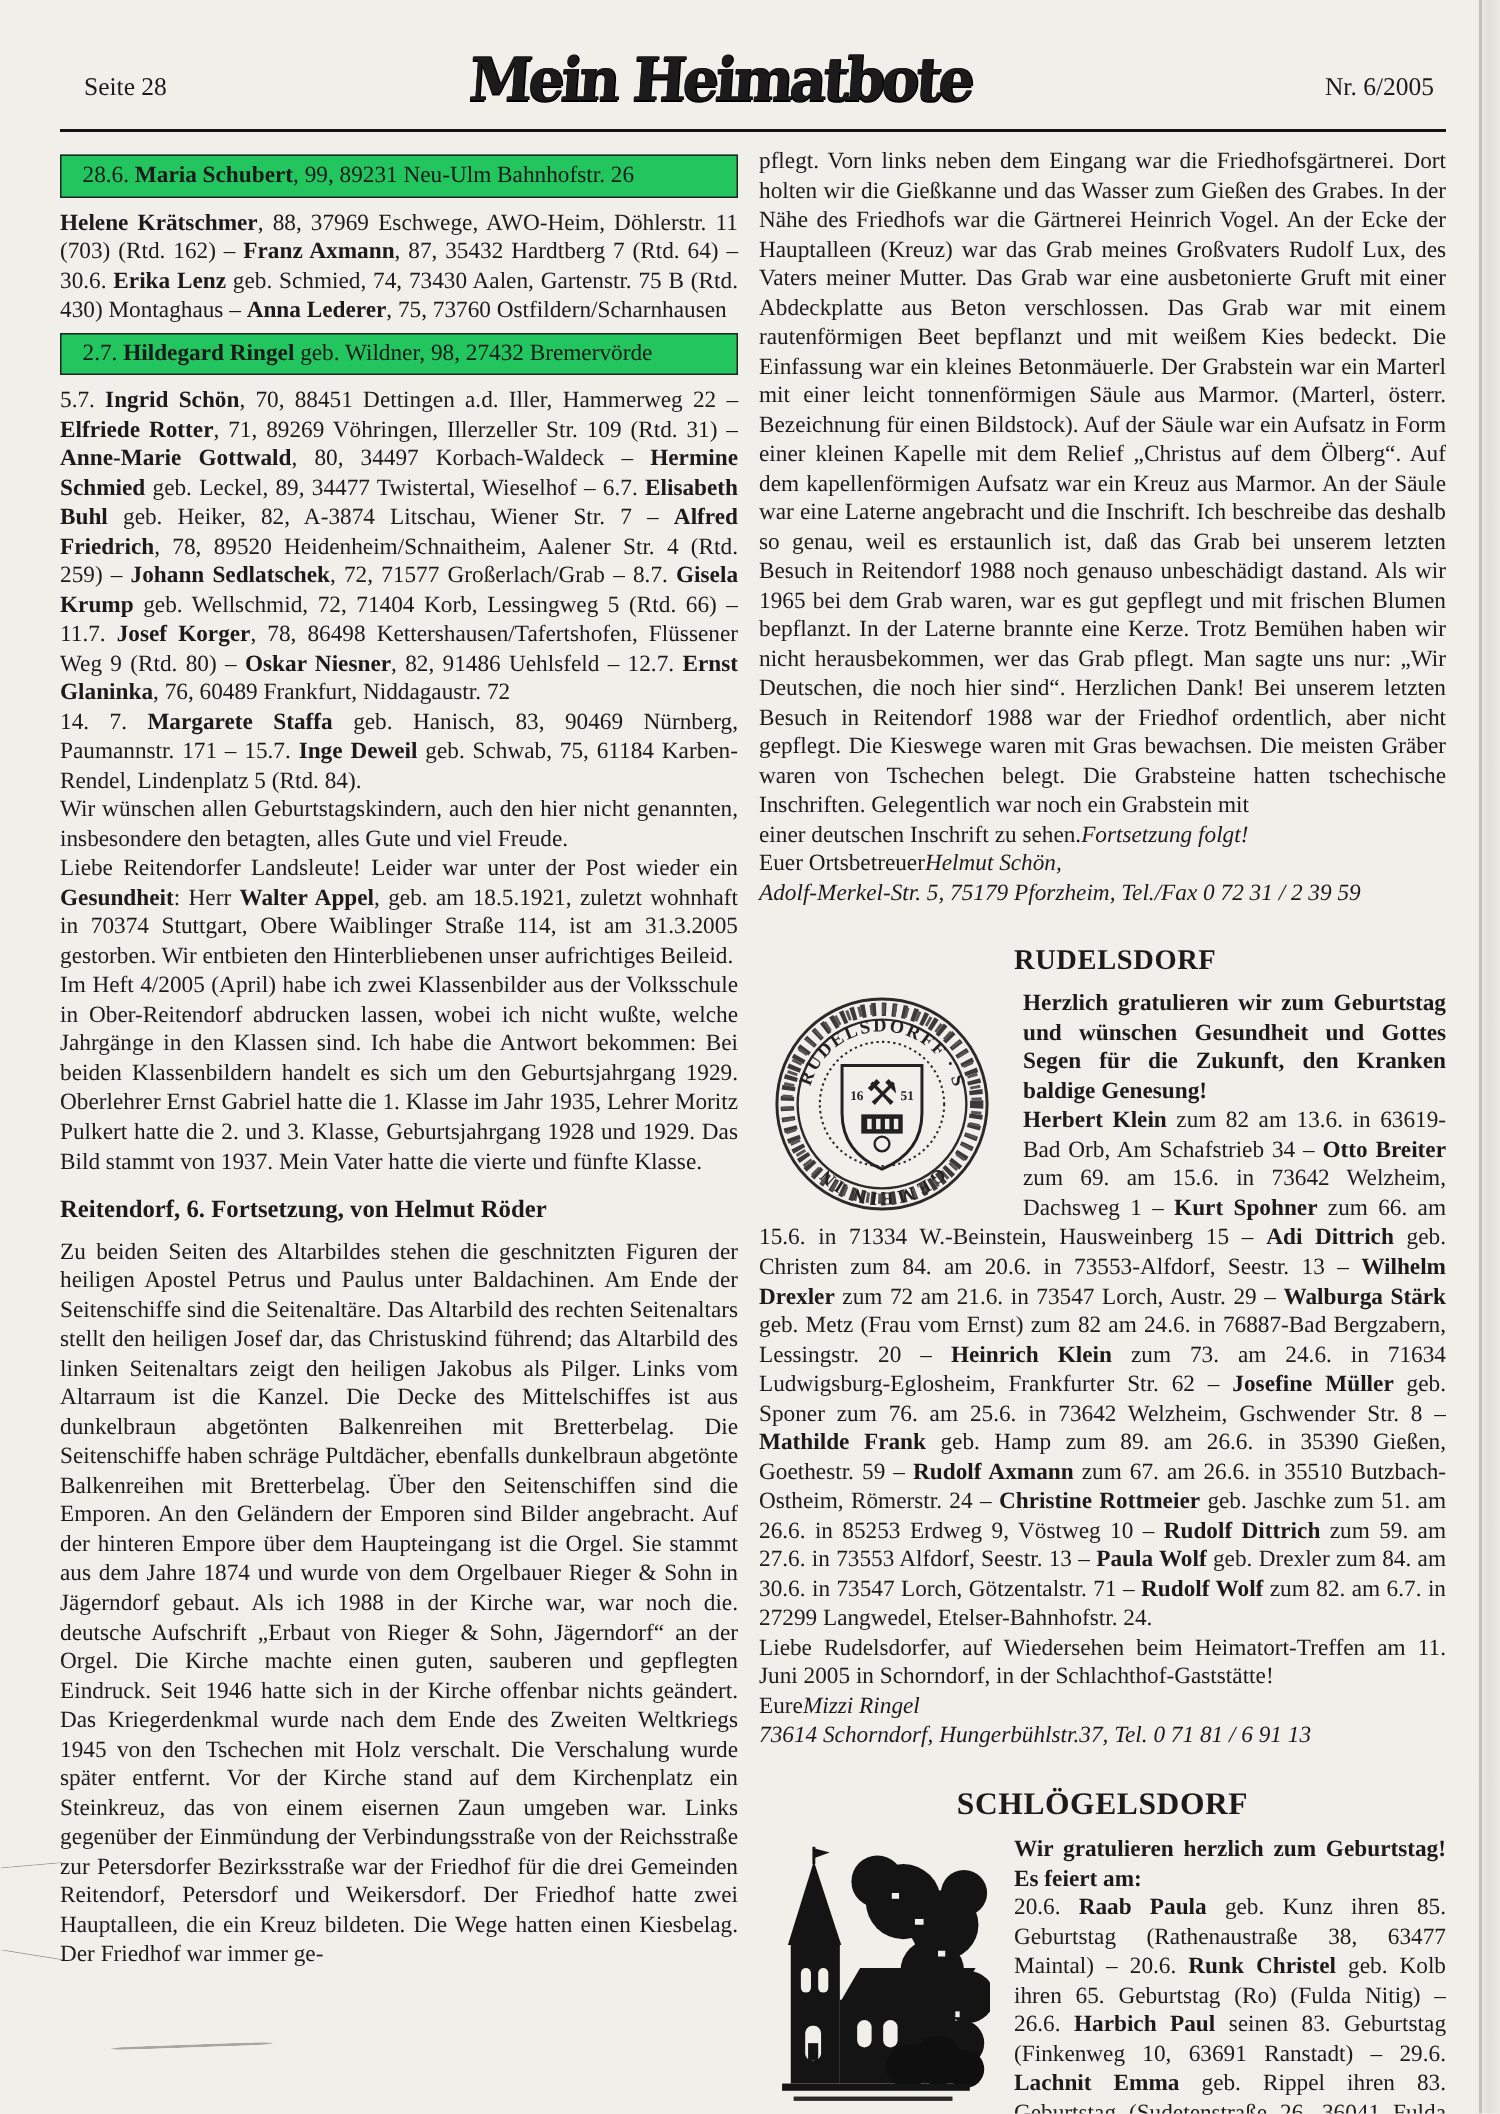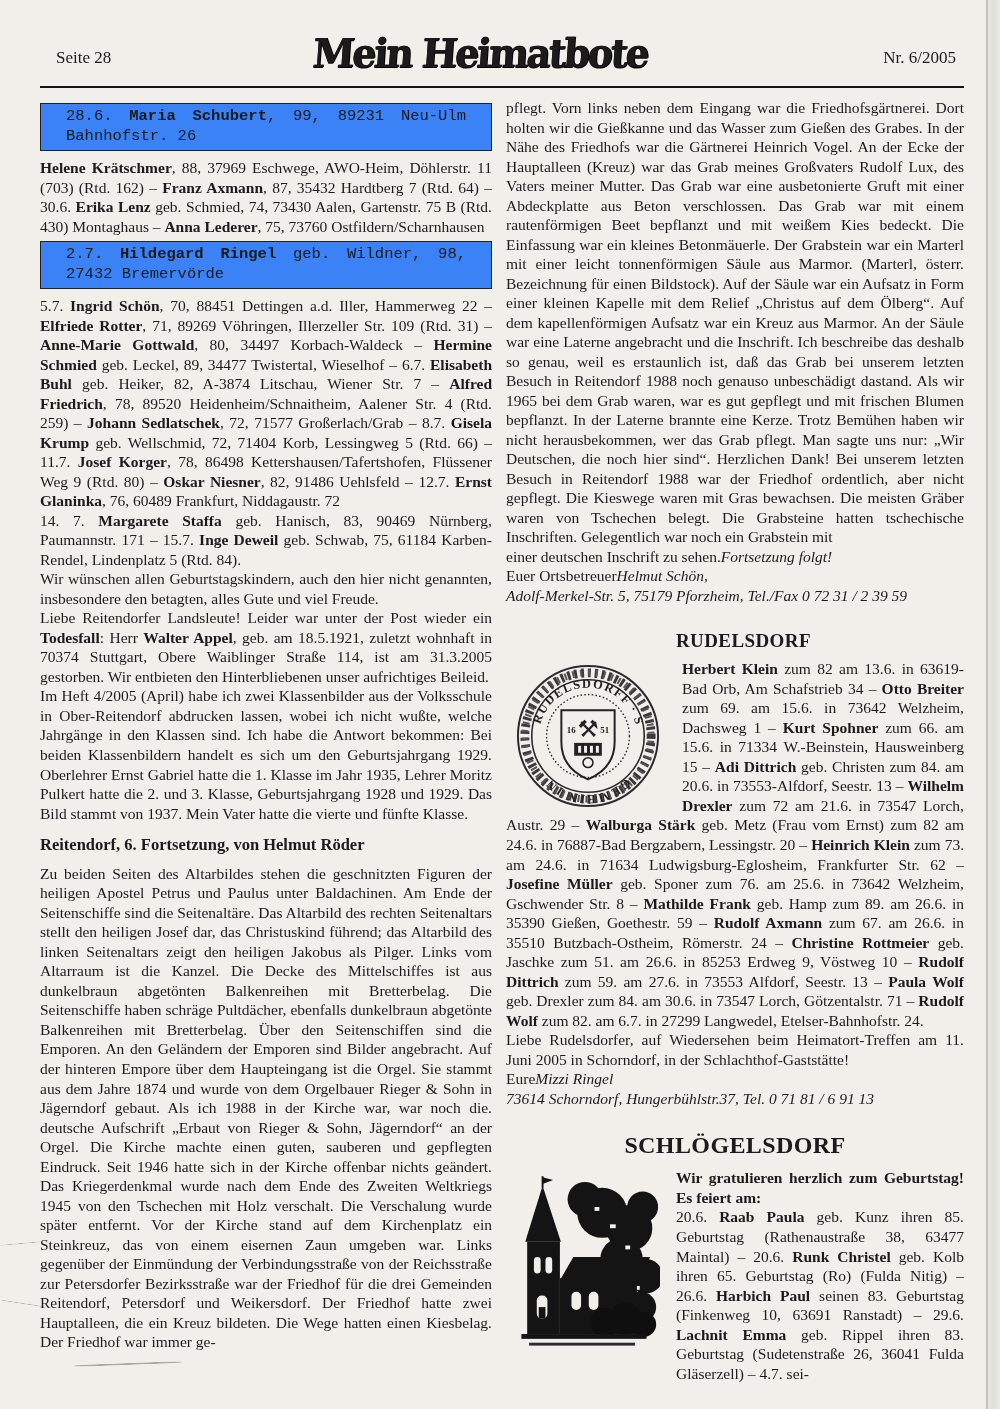--- a/index.html
+++ b/index.html
@@ -25,27 +25,27 @@
     font-family:"DejaVu Serif",serif;font-weight:bold;font-size:38px;letter-spacing:-2.5px;
     transform:skewX(-4deg) scaleY(1.05);
     text-shadow:1px 0 0 #000, 0 1px 0 #000;}
   #header-rule{position:absolute;left:40px;right:36px;top:86px;border-top:2.2px solid #131313;}
 
   
   .col{position:absolute;top:98px;font-size:15.5px;line-height:1.26;}
   #col-left{left:40px;width:452px;}
   #col-right{left:506px;width:458px;}
   .col p{margin:0;text-align:justify;}
-  .birthbox{border:1.6px solid #222;background:#3b82f6;padding:3px 25px 4px;margin:5px 0 7px;font-family:Liberation Mono, monospace;}
+  .birthbox{border:1.6px solid #222;background:#22c55e;padding:3px 14px 4px;margin:5px 0 7px;}
   .subhead{font-weight:bold;font-size:16.5px;margin:12px 0 8px;}
   .lineflex{display:flex;justify-content:flex-start;}
   .ital{font-style:italic;}
   .addr{text-align:center;font-style:italic;margin:0;}
   #rud-head{font-weight:bold;font-size:19px;margin:24px 0 6px 170px;letter-spacing:0.4px;}
-  #sch-head{font-weight:bold;font-size:24px;margin:22px 0 8px;text-align:center;letter-spacing:0.4px;}
+  #sch-head{font-weight:bold;font-size:21px;margin:22px 0 8px;text-align:center;letter-spacing:0.4px;}
   .bold-intro{font-weight:bold;}
   .flow::after{content:"";display:block;clear:both;}
   .seal-float{float:left;width:170px;height:150px;margin:3px 6px 2px 0;}
   .church-float{float:left;width:162px;height:215px;margin:3px 8px 2px 0;}
   .mt8{margin-top:8px;}
   .mt10{margin-top:10px;}
 </style>
 </head>
 <body>
 
@@ -64,21 +64,21 @@
   <div class="birthbox">
       <p>28.6. <b>Maria Schubert</b>, 99, 89231 Neu-Ulm Bahnhofstr. 26</p>
     </div>
   <p><b>Helene Krätschmer</b>, 88, 37969 Eschwege, AWO-Heim, Döhlerstr. 11 (703) (Rtd. 162) – <b>Franz Axmann</b>, 87, 35432 Hardtberg 7 (Rtd. 64) – 30.6. <b>Erika Lenz</b> geb. Schmied, 74, 73430 Aalen, Gartenstr. 75 B (Rtd. 430) Montaghaus – <b>Anna Lederer</b>, 75, 73760 Ostfildern/Scharnhausen</p>
   <div class="birthbox">
       <p>2.7. <b>Hildegard Ringel</b> geb. Wildner, 98, 27432 Bremervörde</p>
     </div>
   <p>5.7. <b>Ingrid Schön</b>, 70, 88451 Dettingen a.d. Iller, Hammerweg 22 – <b>Elfriede Rotter</b>, 71, 89269 Vöhringen, Illerzeller Str. 109 (Rtd. 31) – <b>Anne-Marie Gottwald</b>, 80, 34497 Korbach-Waldeck – <b>Hermine Schmied</b> geb. Leckel, 89, 34477 Twistertal, Wieselhof – 6.7. <b>Elisabeth Buhl</b> geb. Heiker, 82, A-3874 Litschau, Wiener Str. 7 – <b>Alfred Friedrich</b>, 78, 89520 Heidenheim/Schnaitheim, Aalener Str. 4 (Rtd. 259) – <b>Johann Sedlatschek</b>, 72, 71577 Großerlach/Grab – 8.7. <b>Gisela Krump</b> geb. Wellschmid, 72, 71404 Korb, Lessingweg 5 (Rtd. 66) – 11.7. <b>Josef Korger</b>, 78, 86498 Kettershausen/Tafertshofen, Flüssener Weg 9 (Rtd. 80) – <b>Oskar Niesner</b>, 82, 91486 Uehlsfeld – 12.7. <b>Ernst Glaninka</b>, 76, 60489 Frankfurt, Niddagaustr. 72</p>
   <p>14. 7. <b>Margarete Staffa</b> geb. Hanisch, 83, 90469 Nürnberg, Paumannstr. 171 – 15.7. <b>Inge Deweil</b> geb. Schwab, 75, 61184 Karben-Rendel, Lindenplatz 5 (Rtd. 84).</p>
   <p>Wir wünschen allen Geburtstagskindern, auch den hier nicht genannten, insbesondere den betagten, alles Gute und viel Freude.</p>
-  <p class="mt8">Liebe Reitendorfer Landsleute! Leider war unter der Post wieder ein <b>Todesfall</b>: Herr <b>Walter Appel</b>, geb. am 18.5.1921, zuletzt wohnhaft in 70374 Stuttgart, Obere Waiblinger Straße 114, ist am 31.3.2005 gestorben. Wir entbieten den Hinterbliebenen unser aufrichtiges Beileid.</p>
+  <p class="mt8">Liebe Reitendorfer Landsleute! Leider war unter der Post wieder ein <b>Gesundheit</b>: Herr <b>Walter Appel</b>, geb. am 18.5.1921, zuletzt wohnhaft in 70374 Stuttgart, Obere Waiblinger Straße 114, ist am 31.3.2005 gestorben. Wir entbieten den Hinterbliebenen unser aufrichtiges Beileid.</p>
   <p class="mt10">Im Heft 4/2005 (April) habe ich zwei Klassenbilder aus der Volksschule in Ober-Reitendorf abdrucken lassen, wobei ich nicht wußte, welche Jahrgänge in den Klassen sind. Ich habe die Antwort bekommen: Bei beiden Klassenbildern handelt es sich um den Geburtsjahrgang 1929. Oberlehrer Ernst Gabriel hatte die 1. Klasse im Jahr 1935, Lehrer Moritz Pulkert hatte die 2. und 3. Klasse, Geburtsjahrgang 1928 und 1929. Das Bild stammt von 1937. Mein Vater hatte die vierte und fünfte Klasse.</p>
   <div class="subhead">Reitendorf, 6. Fortsetzung, von Helmut Röder</div>
   <p>Zu beiden Seiten des Altarbildes stehen die geschnitzten Figuren der heiligen Apostel Petrus und Paulus unter Baldachinen. Am Ende der Seitenschiffe sind die Seitenaltäre. Das Altarbild des rechten Seitenaltars stellt den heiligen Josef dar, das Christuskind führend; das Altarbild des linken Seitenaltars zeigt den heiligen Jakobus als Pilger. Links vom Altarraum ist die Kanzel. Die Decke des Mittelschiffes ist aus dunkelbraun abgetönten Balkenreihen mit Bretterbelag. Die Seitenschiffe haben schräge Pultdächer, ebenfalls dunkelbraun abgetönte Balkenreihen mit Bretterbelag. Über den Seitenschiffen sind die Emporen. An den Geländern der Emporen sind Bilder angebracht. Auf der hinteren Empore über dem Haupteingang ist die Orgel. Sie stammt aus dem Jahre 1874 und wurde von dem Orgelbauer Rieger &amp; Sohn in Jägerndorf gebaut. Als ich 1988 in der Kirche war, war noch die. deutsche Aufschrift „Erbaut von Rieger &amp; Sohn, Jägerndorf“ an der Orgel. Die Kirche machte einen guten, sauberen und gepflegten Eindruck. Seit 1946 hatte sich in der Kirche offenbar nichts geändert. Das Kriegerdenkmal wurde nach dem Ende des Zweiten Weltkriegs 1945 von den Tschechen mit Holz verschalt. Die Verschalung wurde später entfernt. Vor der Kirche stand auf dem Kirchenplatz ein Steinkreuz, das von einem eisernen Zaun umgeben war. Links gegenüber der Einmündung der Verbindungsstraße von der Reichsstraße zur Petersdorfer Bezirksstraße war der Friedhof für die drei Gemeinden Reitendorf, Petersdorf und Weikersdorf. Der Friedhof hatte zwei Hauptalleen, die ein Kreuz bildeten. Die Wege hatten einen Kiesbelag. Der Friedhof war immer ge-</p>
 </div>
 
 <div class="col" id="col-right">
   <p>pflegt. Vorn links neben dem Eingang war die Friedhofsgärtnerei. Dort holten wir die Gießkanne und das Wasser zum Gießen des Grabes. In der Nähe des Friedhofs war die Gärtnerei Heinrich Vogel. An der Ecke der Hauptalleen (Kreuz) war das Grab meines Großvaters Rudolf Lux, des Vaters meiner Mutter. Das Grab war eine ausbetonierte Gruft mit einer Abdeckplatte aus Beton verschlossen. Das Grab war mit einem rautenförmigen Beet bepflanzt und mit weißem Kies bedeckt. Die Einfassung war ein kleines Betonmäuerle. Der Grabstein war ein Marterl mit einer leicht tonnenförmigen Säule aus Marmor. (Marterl, österr. Bezeichnung für einen Bildstock). Auf der Säule war ein Aufsatz in Form einer kleinen Kapelle mit dem Relief „Christus auf dem Ölberg“. Auf dem kapellenförmigen Aufsatz war ein Kreuz aus Marmor. An der Säule war eine Laterne angebracht und die Inschrift. Ich beschreibe das deshalb so genau, weil es erstaunlich ist, daß das Grab bei unserem letzten Besuch in Reitendorf 1988 noch genauso unbeschädigt dastand. Als wir 1965 bei dem Grab waren, war es gut gepflegt und mit frischen Blumen bepflanzt. In der Laterne brannte eine Kerze. Trotz Bemühen haben wir nicht herausbekommen, wer das Grab pflegt. Man sagte uns nur: „Wir Deutschen, die noch hier sind“. Herzlichen Dank! Bei unserem letzten Besuch in Reitendorf 1988 war der Friedhof ordentlich, aber nicht gepflegt. Die Kieswege waren mit Gras bewachsen. Die meisten Gräber waren von Tschechen belegt. Die Grabsteine hatten tschechische Inschriften. Gelegentlich war noch ein Grabstein mit</p>
   <div class="lineflex">
     <span>einer deutschen Inschrift zu sehen.</span>
     <span class="ital">Fortsetzung folgt!</span>
@@ -113,20 +113,21 @@
         <text x="63" y="72" font-family="Liberation Serif, serif" font-size="9" font-weight="bold" fill="#222" text-anchor="middle">16</text>
         <text x="97" y="72" font-family="Liberation Serif, serif" font-size="9" font-weight="bold" fill="#222" text-anchor="middle">51</text>
         <rect x="66" y="82" width="28" height="13" fill="#222"></rect>
         <rect x="70" y="85" width="3" height="7" fill="#f1efe9"></rect>
         <rect x="76" y="85" width="3" height="7" fill="#f1efe9"></rect>
         <rect x="82" y="85" width="3" height="7" fill="#f1efe9"></rect>
         <rect x="88" y="85" width="3" height="7" fill="#f1efe9"></rect>
         <circle cx="80" cy="102" r="5" fill="none" stroke="#222" stroke-width="1.6"></circle>
       </svg>
     </div>
+    <p class="bold-intro">Herzlich gratulieren wir zum Geburtstag und wünschen Gesundheit und Gottes Segen für die Zukunft, den Kranken baldige Genesung!</p>
     <p><b>Herbert Klein</b> zum 82 am 13.6. in 63619-Bad Orb, Am Schafstrieb 34 – <b>Otto Breiter</b> zum 69. am 15.6. in 73642 Welzheim, Dachsweg 1 – <b>Kurt Spohner</b> zum 66. am 15.6. in 71334 W.-Beinstein, Hausweinberg 15 – <b>Adi Dittrich</b> geb. Christen zum 84. am 20.6. in 73553-Alfdorf, Seestr. 13 – <b>Wilhelm Drexler</b> zum 72 am 21.6. in 73547 Lorch, Austr. 29 – <b>Walburga Stärk</b> geb. Metz (Frau vom Ernst) zum 82 am 24.6. in 76887-Bad Bergzabern, Lessingstr. 20 – <b>Heinrich Klein</b> zum 73. am 24.6. in 71634 Ludwigsburg-Eglosheim, Frankfurter Str. 62 – <b>Josefine Müller</b> geb. Sponer zum 76. am 25.6. in 73642 Welzheim, Gschwender Str. 8 – <b>Mathilde Frank</b> geb. Hamp zum 89. am 26.6. in 35390 Gießen, Goethestr. 59 – <b>Rudolf Axmann</b> zum 67. am 26.6. in 35510 Butzbach-Ostheim, Römerstr. 24 – <b>Christine Rottmeier</b> geb. Jaschke zum 51. am 26.6. in 85253 Erdweg 9, Vöstweg 10 – <b>Rudolf Dittrich</b> zum 59. am 27.6. in 73553 Alfdorf, Seestr. 13 – <b>Paula Wolf</b> geb. Drexler zum 84. am 30.6. in 73547 Lorch, Götzentalstr. 71 – <b>Rudolf Wolf</b> zum 82. am 6.7. in 27299 Langwedel, Etelser-Bahnhofstr. 24.</p>
   </div>
   <p>Liebe Rudelsdorfer, auf Wiedersehen beim Heimatort-Treffen am 11. Juni 2005 in Schorndorf, in der Schlachthof-Gaststätte!</p>
   <div class="lineflex">
     <span>Eure</span>
     <span class="ital">Mizzi Ringel</span>
   </div>
   <p class="addr">73614 Schorndorf, Hungerbühlstr.37, Tel. 0 71 81 / 6 91 13</p>
 
   <div id="sch-head">SCHLÖGELSDORF</div>

